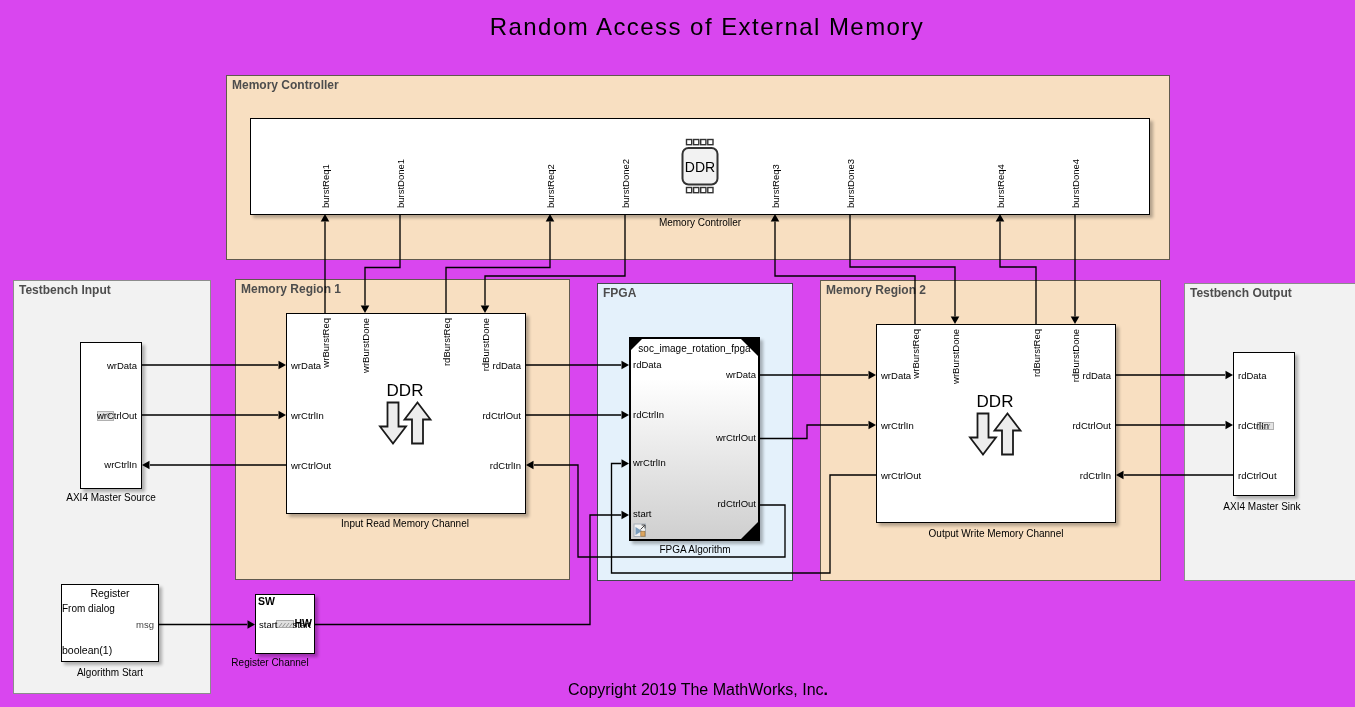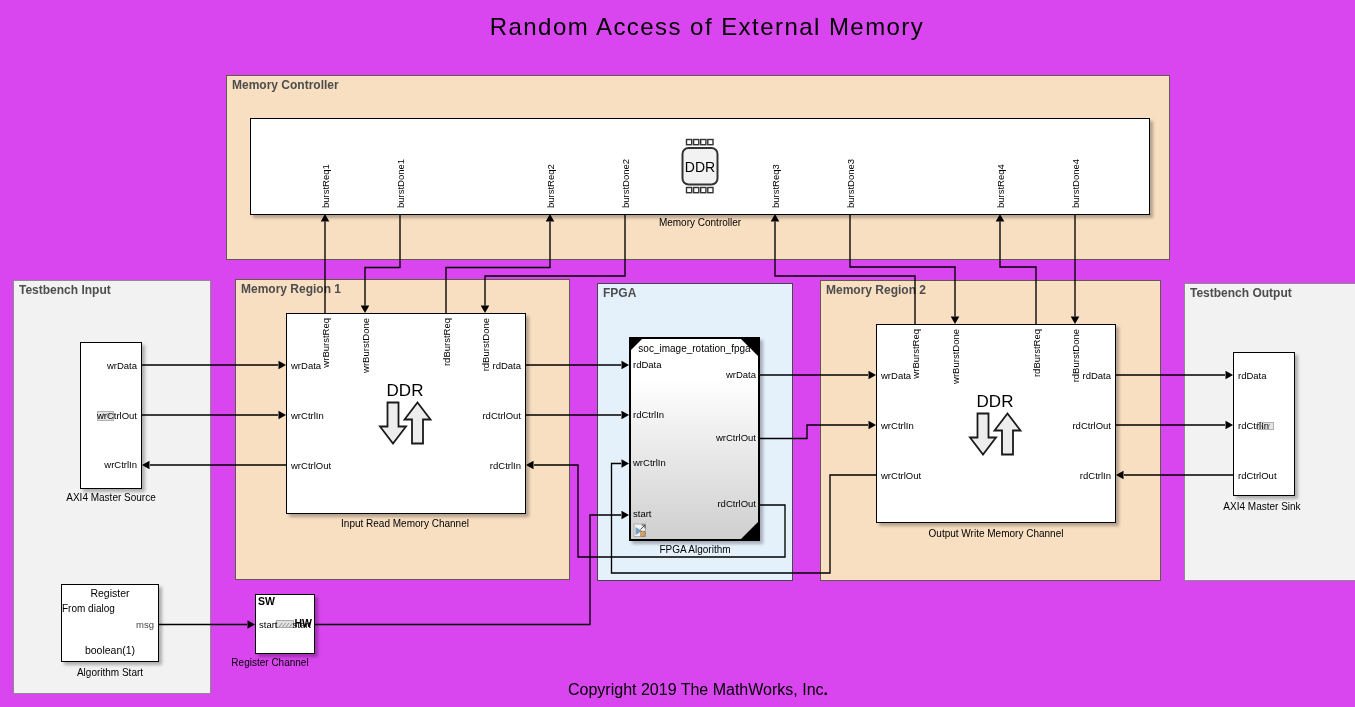--- a/index.html
+++ b/index.html
@@ -66,21 +66,21 @@
   <div class="blbl" style="left:111px;top:492px;">AXI4 Master Source</div>
 
   <div class="blk" style="left:61px;top:584px;width:98px;height:78px;">
 
     <div style="position:absolute;left:0;right:0;top:2px;text-align:center;font-size:10.5px;">Register</div>
 
     <div style="position:absolute;left:0;right:0;top:18px;text-align:left;font-size:10px;">From dialog</div>
 
     <span class="plbl pr" style="top:35px;color:#444;">msg</span>
 
-    <div style="position:absolute;left:0;right:0;top:59px;text-align:center;font-size:10.5px;">boolean(1)</div>
+    <div style="position:absolute;left:0;right:0;top:59px;text-align:left;font-size:10.5px;">boolean(1)</div>
   </div>
 
   <div class="blbl" style="left:110px;top:667px;">Algorithm Start</div>
 
   <div class="blk" style="left:255px;top:594px;width:60px;height:60px;">
 
     <span style="position:absolute;left:2px;top:0px;font-weight:bold;font-size:10.5px;">SW</span>
 
     <span style="position:absolute;right:2px;top:0px;font-weight:bold;font-size:10.5px;margin-top:22px;">HW</span>
 

